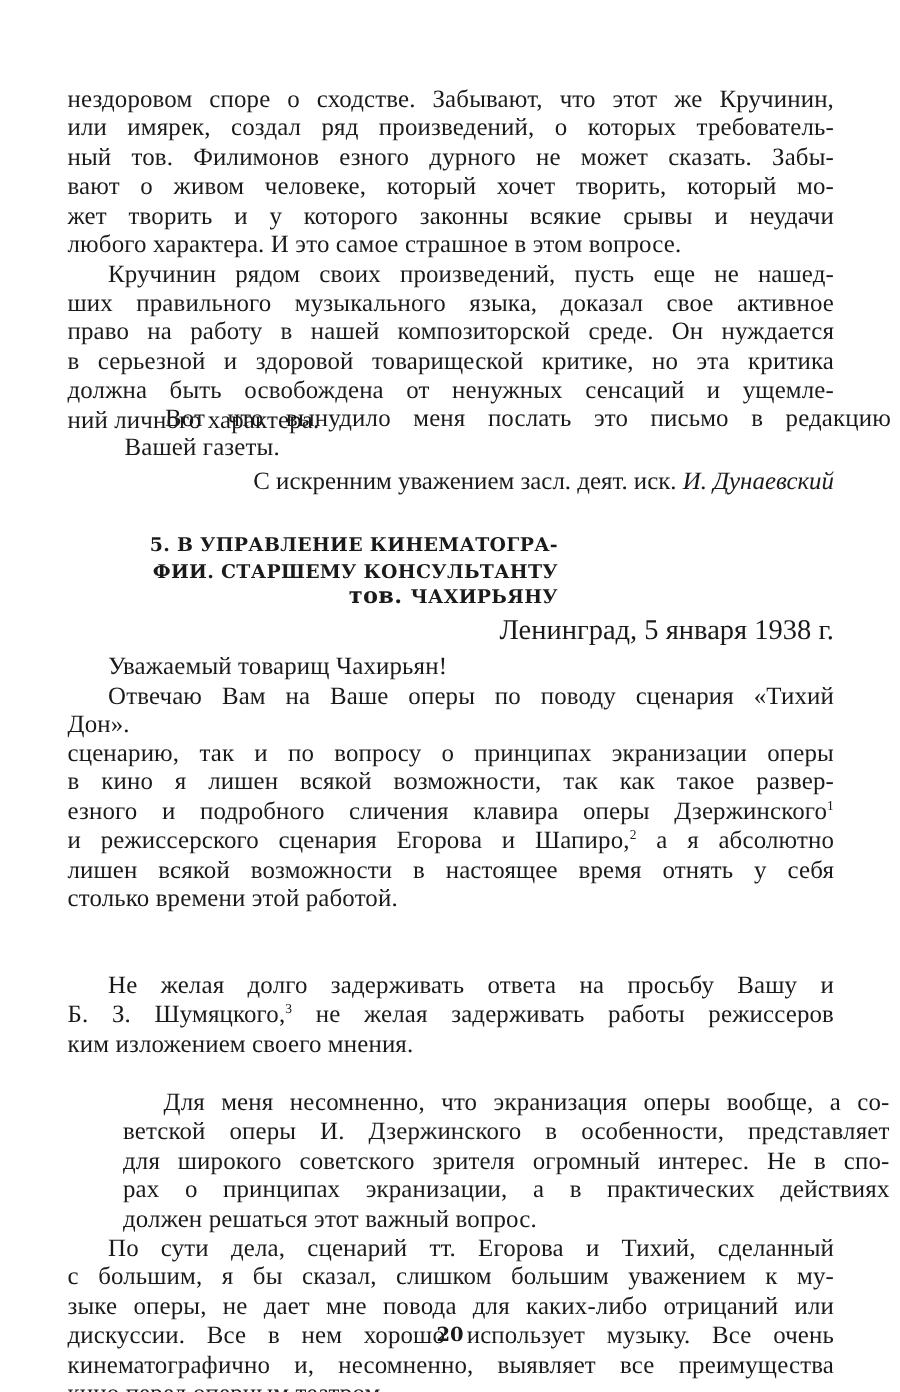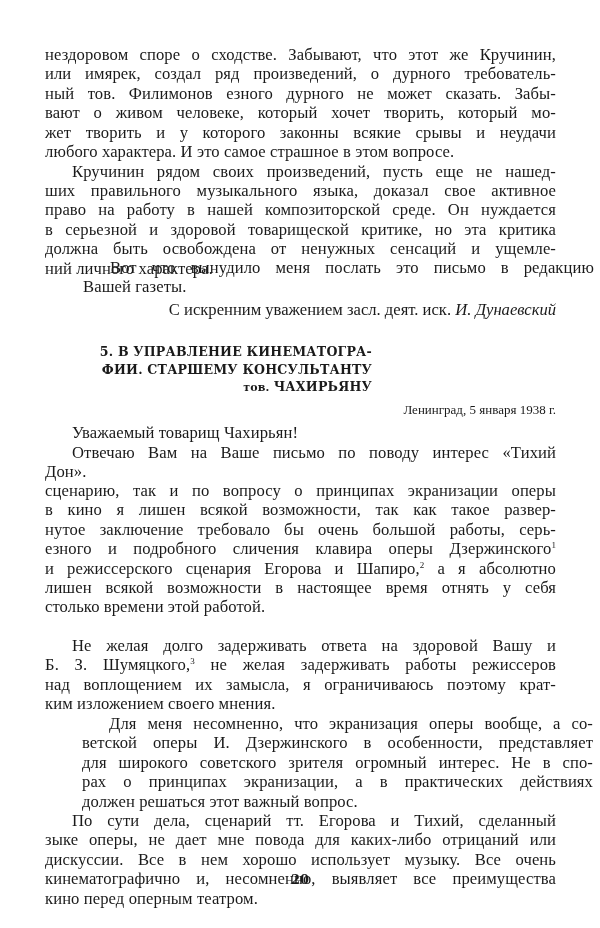--- a/index.html
+++ b/index.html
@@ -1,43 +1,43 @@
 <!DOCTYPE html>
 <html><head>
 <meta charset="utf-8">
 <style>
   html, body { margin: 0; padding: 0; background: #ffffff; }
   body { width: 600px; height: 928px; position: relative; overflow: hidden;
          font-family: "Liberation Serif", "DejaVu Serif", serif; color: #1a1a1a; }
-  .page { position: absolute; left: 0; top: 4px; width: 600px; height: 772px; }
+  .page { position: absolute; left: 0; top: 15px; width: 600px; height: 772px; }
   .col { position: absolute; left: 45px; width: 511px; }
   .p { font-size: 16.6px; line-height: 19.4px; text-align: justify; margin: 0;
        letter-spacing: 0.1px; }
   .p .ln { display: block; text-align: justify; text-align-last: justify; white-space: nowrap; }
   .p .ln.last { text-align-last: left; }
   .ln.first { padding-left: 27px; }
   sup { font-size: 9px; line-height: 0; vertical-align: 6px; }
   .sig { position: absolute; right: 44px; font-size: 16.6px; line-height: 19.4px; white-space: nowrap; }
   .sig em { font-style: italic; }
   .heading { position: absolute; left: 72px; width: 300px; font-family: "DejaVu Serif", serif;
              font-weight: bold; font-size: 12.6px; line-height: 17.5px; letter-spacing: 0.2px; }
   .heading .ln { display: block; white-space: nowrap; }
-  .heading .small { font-size: 11px; }
-  .date { position: absolute; right: 44px; font-size: 13px; line-height: 19.4px; white-space: nowrap; }
+  .heading .small { font-size: 15px; }
+  .date { position: absolute; right: 44px; font-size: 19px; line-height: 19.4px; white-space: nowrap; }
   .pagenum { position: absolute; left: 0; width: 600px; text-align: center; font-weight: bold;
              font-family: "DejaVu Serif", serif; font-size: 13px; }
 </style>
 </head>
 <body>
 
 <div class="page">
 
   <div class="col p" style="top:41px;">
     <span class="ln">нездоровом споре о сходстве. Забывают, что этот же Кручинин,</span>
-    <span class="ln">или имярек, создал ряд произведений, о дурного требователь-</span>
+    <span class="ln">или имярек, создал ряд произведений, о которых требователь-</span>
     <span class="ln">ный тов. Филимонов езного дурного не может сказать. Забы-</span>
     <span class="ln">вают о живом человеке, который хочет творить, который мо-</span>
     <span class="ln">жет творить и у которого законны всякие срывы и неудачи</span>
     <span class="ln last">любого характера. И это самое страшное в этом вопросе.</span>
   </div>
 
   <div class="col p" style="top:157.5px;">
     <span class="ln first">Кручинин рядом своих произведений, пусть еще не нашед-</span>
     <span class="ln">ших правильного музыкального языка, доказал свое активное</span>
     <span class="ln">право на работу в нашей композиторской среде. Он нуждается</span>
@@ -61,51 +61,50 @@
     <span class="ln"><span class="small">тов. </span><span>ЧАХИРЬЯНУ</span></span>
   </div>
 
   <div class="date" style="top:396px;">Ленинград, 5 января 1938 г.</div>
 
   <div class="col p" style="top:419px;">
     <span class="ln first last">Уважаемый товарищ Чахирьян!</span>
   </div>
 
   <div class="col p" style="top:438.5px;">
-    <span class="ln first">Отвечаю Вам на Ваше письмо по поводу интерес «Тихий</span>
+    <span class="ln first">Отвечаю Вам на Ваше оперы по поводу сценария «Тихий</span>
     <span class="ln last">Дон».</span>
   </div>
 
   <div class="col p" style="top:477px;">
     <span class="ln">сценарию, так и по вопросу о принципах экранизации оперы</span>
     <span class="ln">в кино я лишен всякой возможности, так как такое развер-</span>
-    <span class="ln">нутое заключение требовало бы очень большой работы, серь-</span>
     <span class="ln"><span>езного и подробного сличения клавира оперы Дзержинского</span><sup>1</sup></span>
     <span class="ln"><span>и режиссерского сценария Егорова и Шапиро,</span><sup>2</sup><span> а я абсолютно</span></span>
     <span class="ln">лишен всякой возможности в настоящее время отнять у себя</span>
     <span class="ln last">столько времени этой работой.</span>
   </div>
 
   <div class="col p" style="top:632px;">
-    <span class="ln first">Не желая долго задерживать ответа на здоровой Вашу и</span>
+    <span class="ln first">Не желая долго задерживать ответа на просьбу Вашу и</span>
     <span class="ln"><span>Б. З. Шумяцкого,</span><sup>3</sup><span> не желая задерживать работы режиссеров</span></span>
-    <span class="ln">над воплощением их замысла, я ограничиваюсь поэтому крат-</span>
     <span class="ln last">ким изложением своего мнения.</span>
   </div>
 
   <div class="col p" style="top:710px;margin-left:37px;">
     <span class="ln first">Для меня несомненно, что экранизация оперы вообще, а со-</span>
     <span class="ln">ветской оперы И. Дзержинского в особенности, представляет</span>
     <span class="ln">для широкого советского зрителя огромный интерес. Не в спо-</span>
     <span class="ln">рах о принципах экранизации, а в практических действиях</span>
     <span class="ln last">должен решаться этот важный вопрос.</span>
   </div>
 
   <div class="col p" style="top:807px;">
     <span class="ln first">По сути дела, сценарий тт. Егорова и Тихий, сделанный</span>
+    <span class="ln">с большим, я бы сказал, слишком большим уважением к му-</span>
     <span class="ln">зыке оперы, не дает мне повода для каких-либо отрицаний или</span>
     <span class="ln">дискуссии. Все в нем хорошо использует музыку. Все очень</span>
     <span class="ln">кинематографично и, несомненно, выявляет все преимущества</span>
     <span class="ln last">кино перед оперным театром.</span>
   </div>
 
   <div class="pagenum" style="top:868px;">20</div>
 </div>
 
 </body></html>

